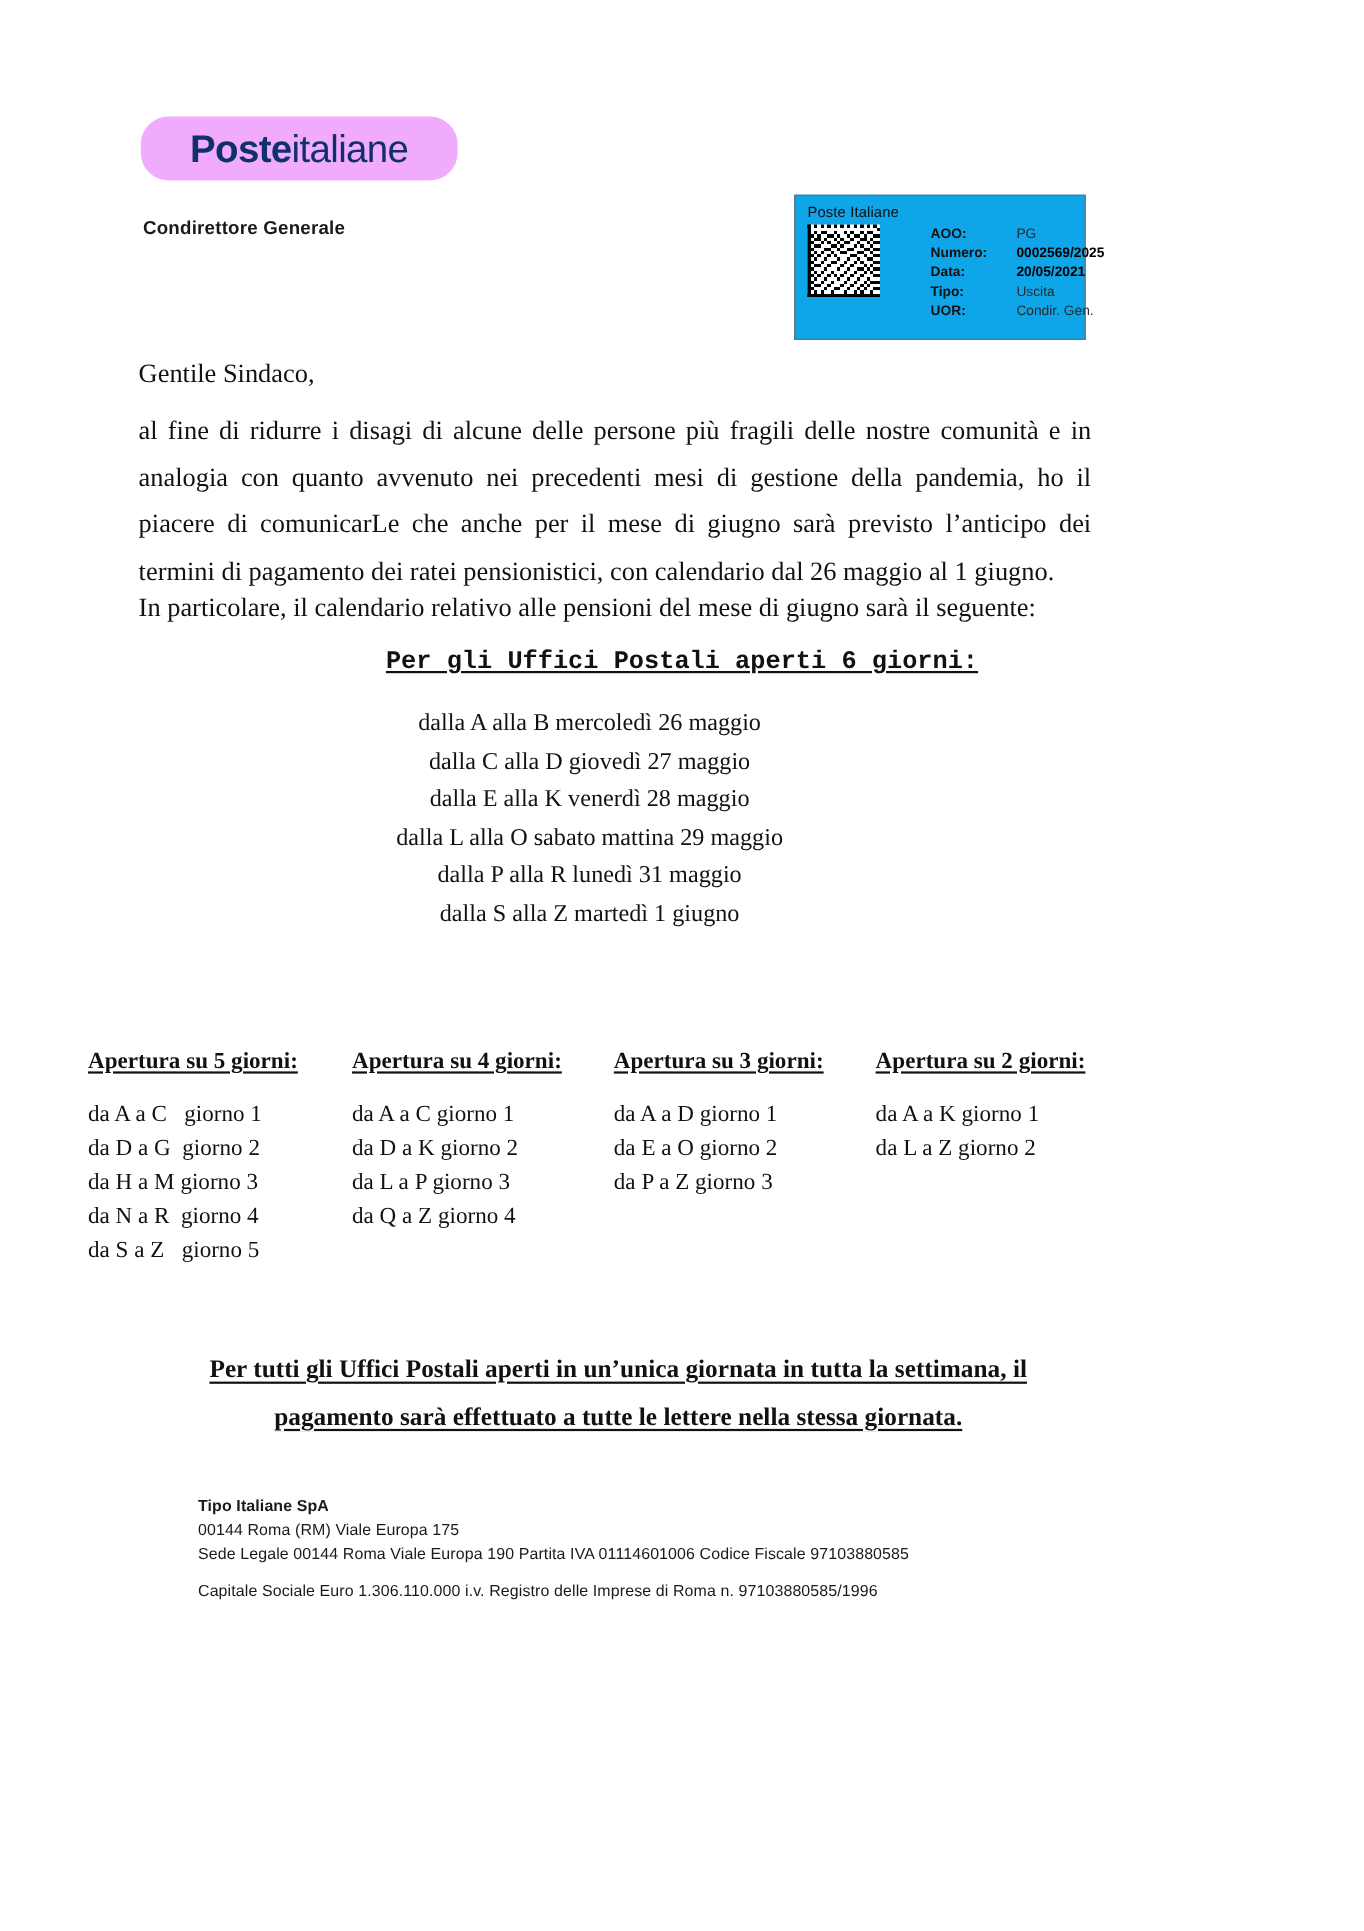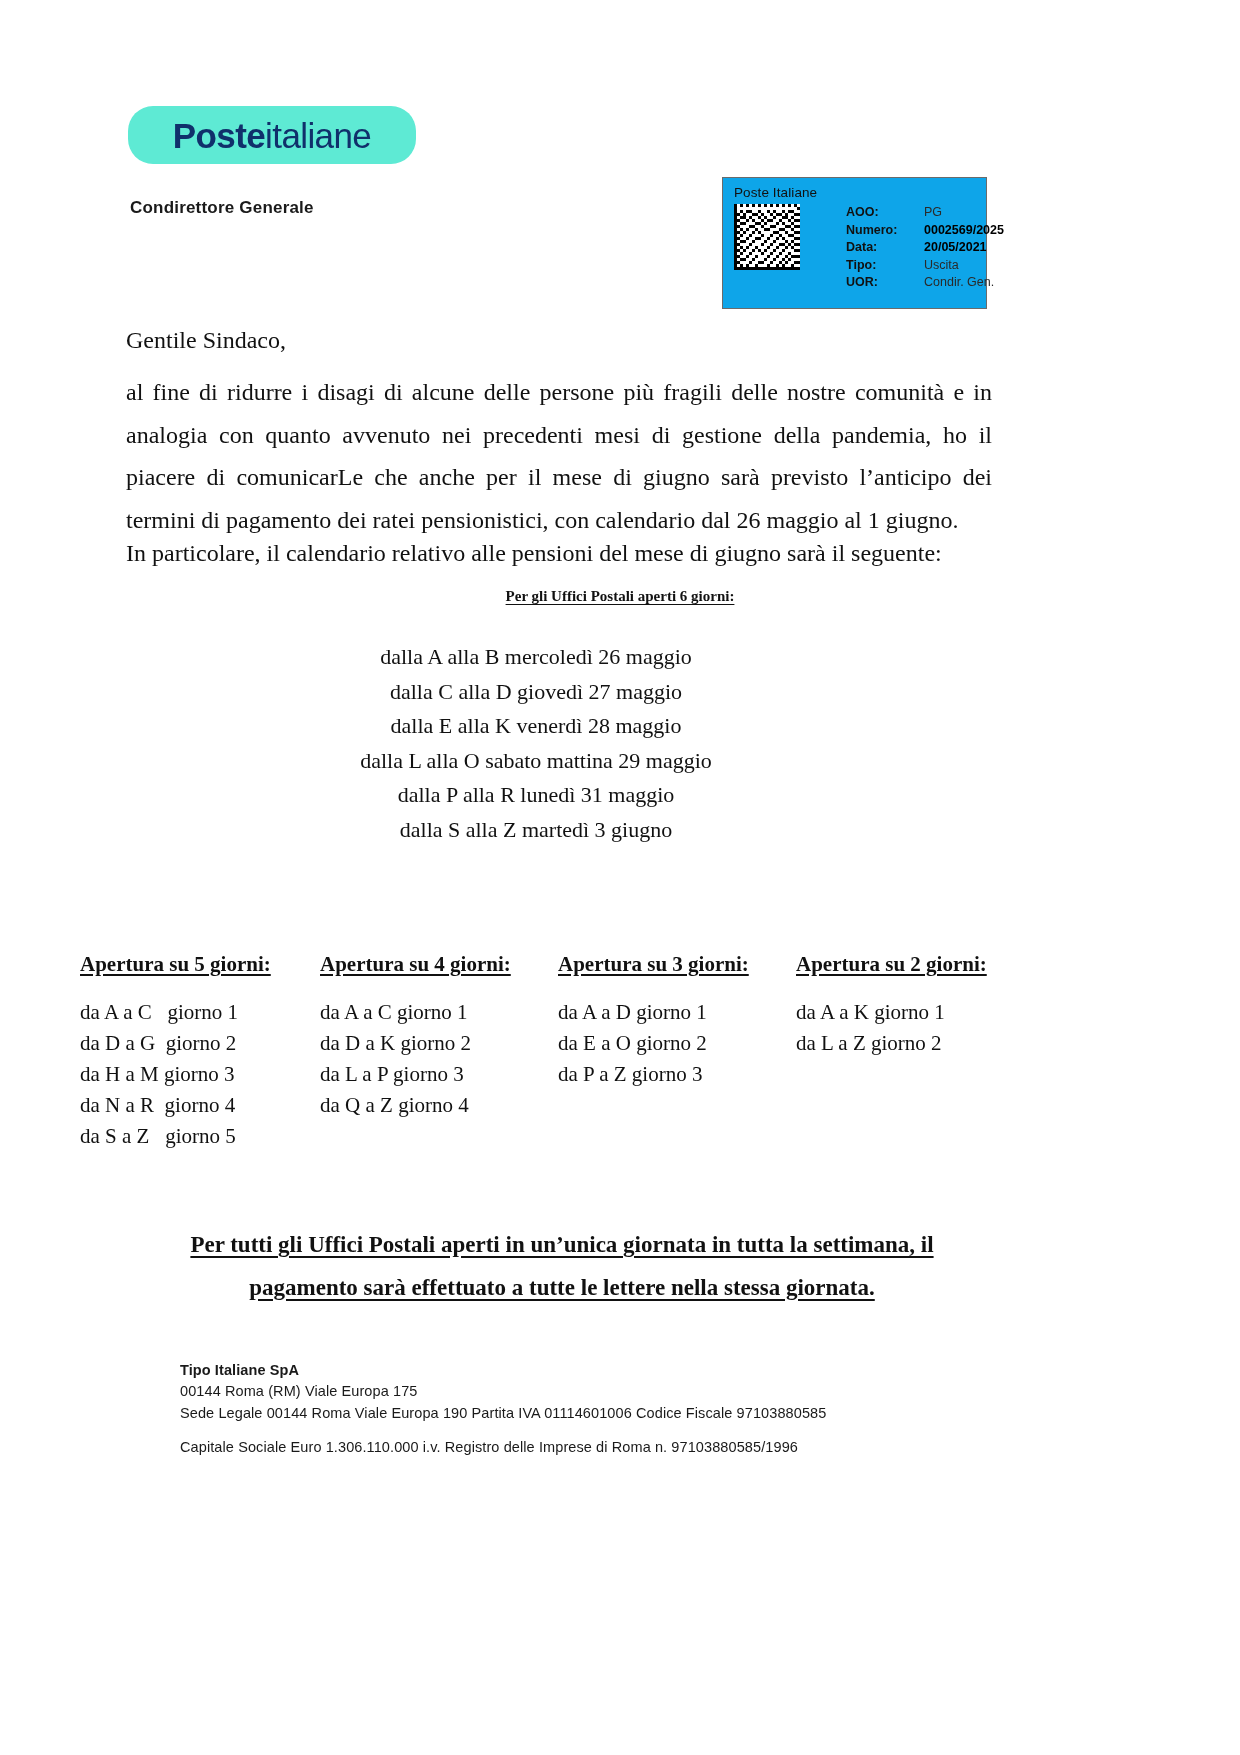--- a/index.html
+++ b/index.html
@@ -24,21 +24,21 @@
     background: #fff;
   }
 
   
   .logo-box {
     position: absolute;
     left: 128px;
     top: 106px;
     width: 288px;
     height: 58px;
-    background: #5eead4;
+    background: #f0abfc;
     display: flex;
     align-items: center;
     justify-content: center;
     border-radius: 25px;
   }
   .logo-text {
     font-family: "Liberation Sans", sans-serif;
     font-size: 35px;
     color: #10306b;
     letter-spacing: -0.6px;
@@ -135,21 +135,22 @@
     position: absolute;
     width: 1240px;
     left: 0;
     text-align: center;
     font-weight: bold;
     text-decoration: underline;
     text-underline-offset: 3px;
   }
   .h-6giorni {
     top: 588px;
-    font-size: 15px;
+    font-size: 23px;
+    font-family: Liberation Mono, monospace;
   }
 
   
   .cal-list {
     position: absolute;
     left: 0;
     top: 640px;
     width: 1072px;
     text-align: center;
   }
@@ -453,21 +454,21 @@
   <div class="para para2">In particolare, il calendario relativo alle pensioni del mese di giugno sarà il seguente:</div>
 
   <div class="heading-center h-6giorni">Per gli Uffici Postali aperti 6 giorni:</div>
 
   <div class="cal-list">
     <div class="cal-item">dalla A alla B mercoledì 26 maggio</div>
     <div class="cal-item">dalla C alla D giovedì 27 maggio</div>
     <div class="cal-item">dalla E alla K venerdì 28 maggio</div>
     <div class="cal-item">dalla L alla O sabato mattina 29 maggio</div>
     <div class="cal-item">dalla P alla R lunedì 31 maggio</div>
-    <div class="cal-item">dalla S alla Z martedì 3 giugno</div>
+    <div class="cal-item">dalla S alla Z martedì 1 giugno</div>
   </div>
 
 
   <div class="cols">
 
     <div class="col">
       <div class="col-head">Apertura su 5 giorni:</div>
       <div class="col-row">da A a C   giorno 1</div>
       <div class="col-row">da D a G  giorno 2</div>
       <div class="col-row">da H a M giorno 3</div>

